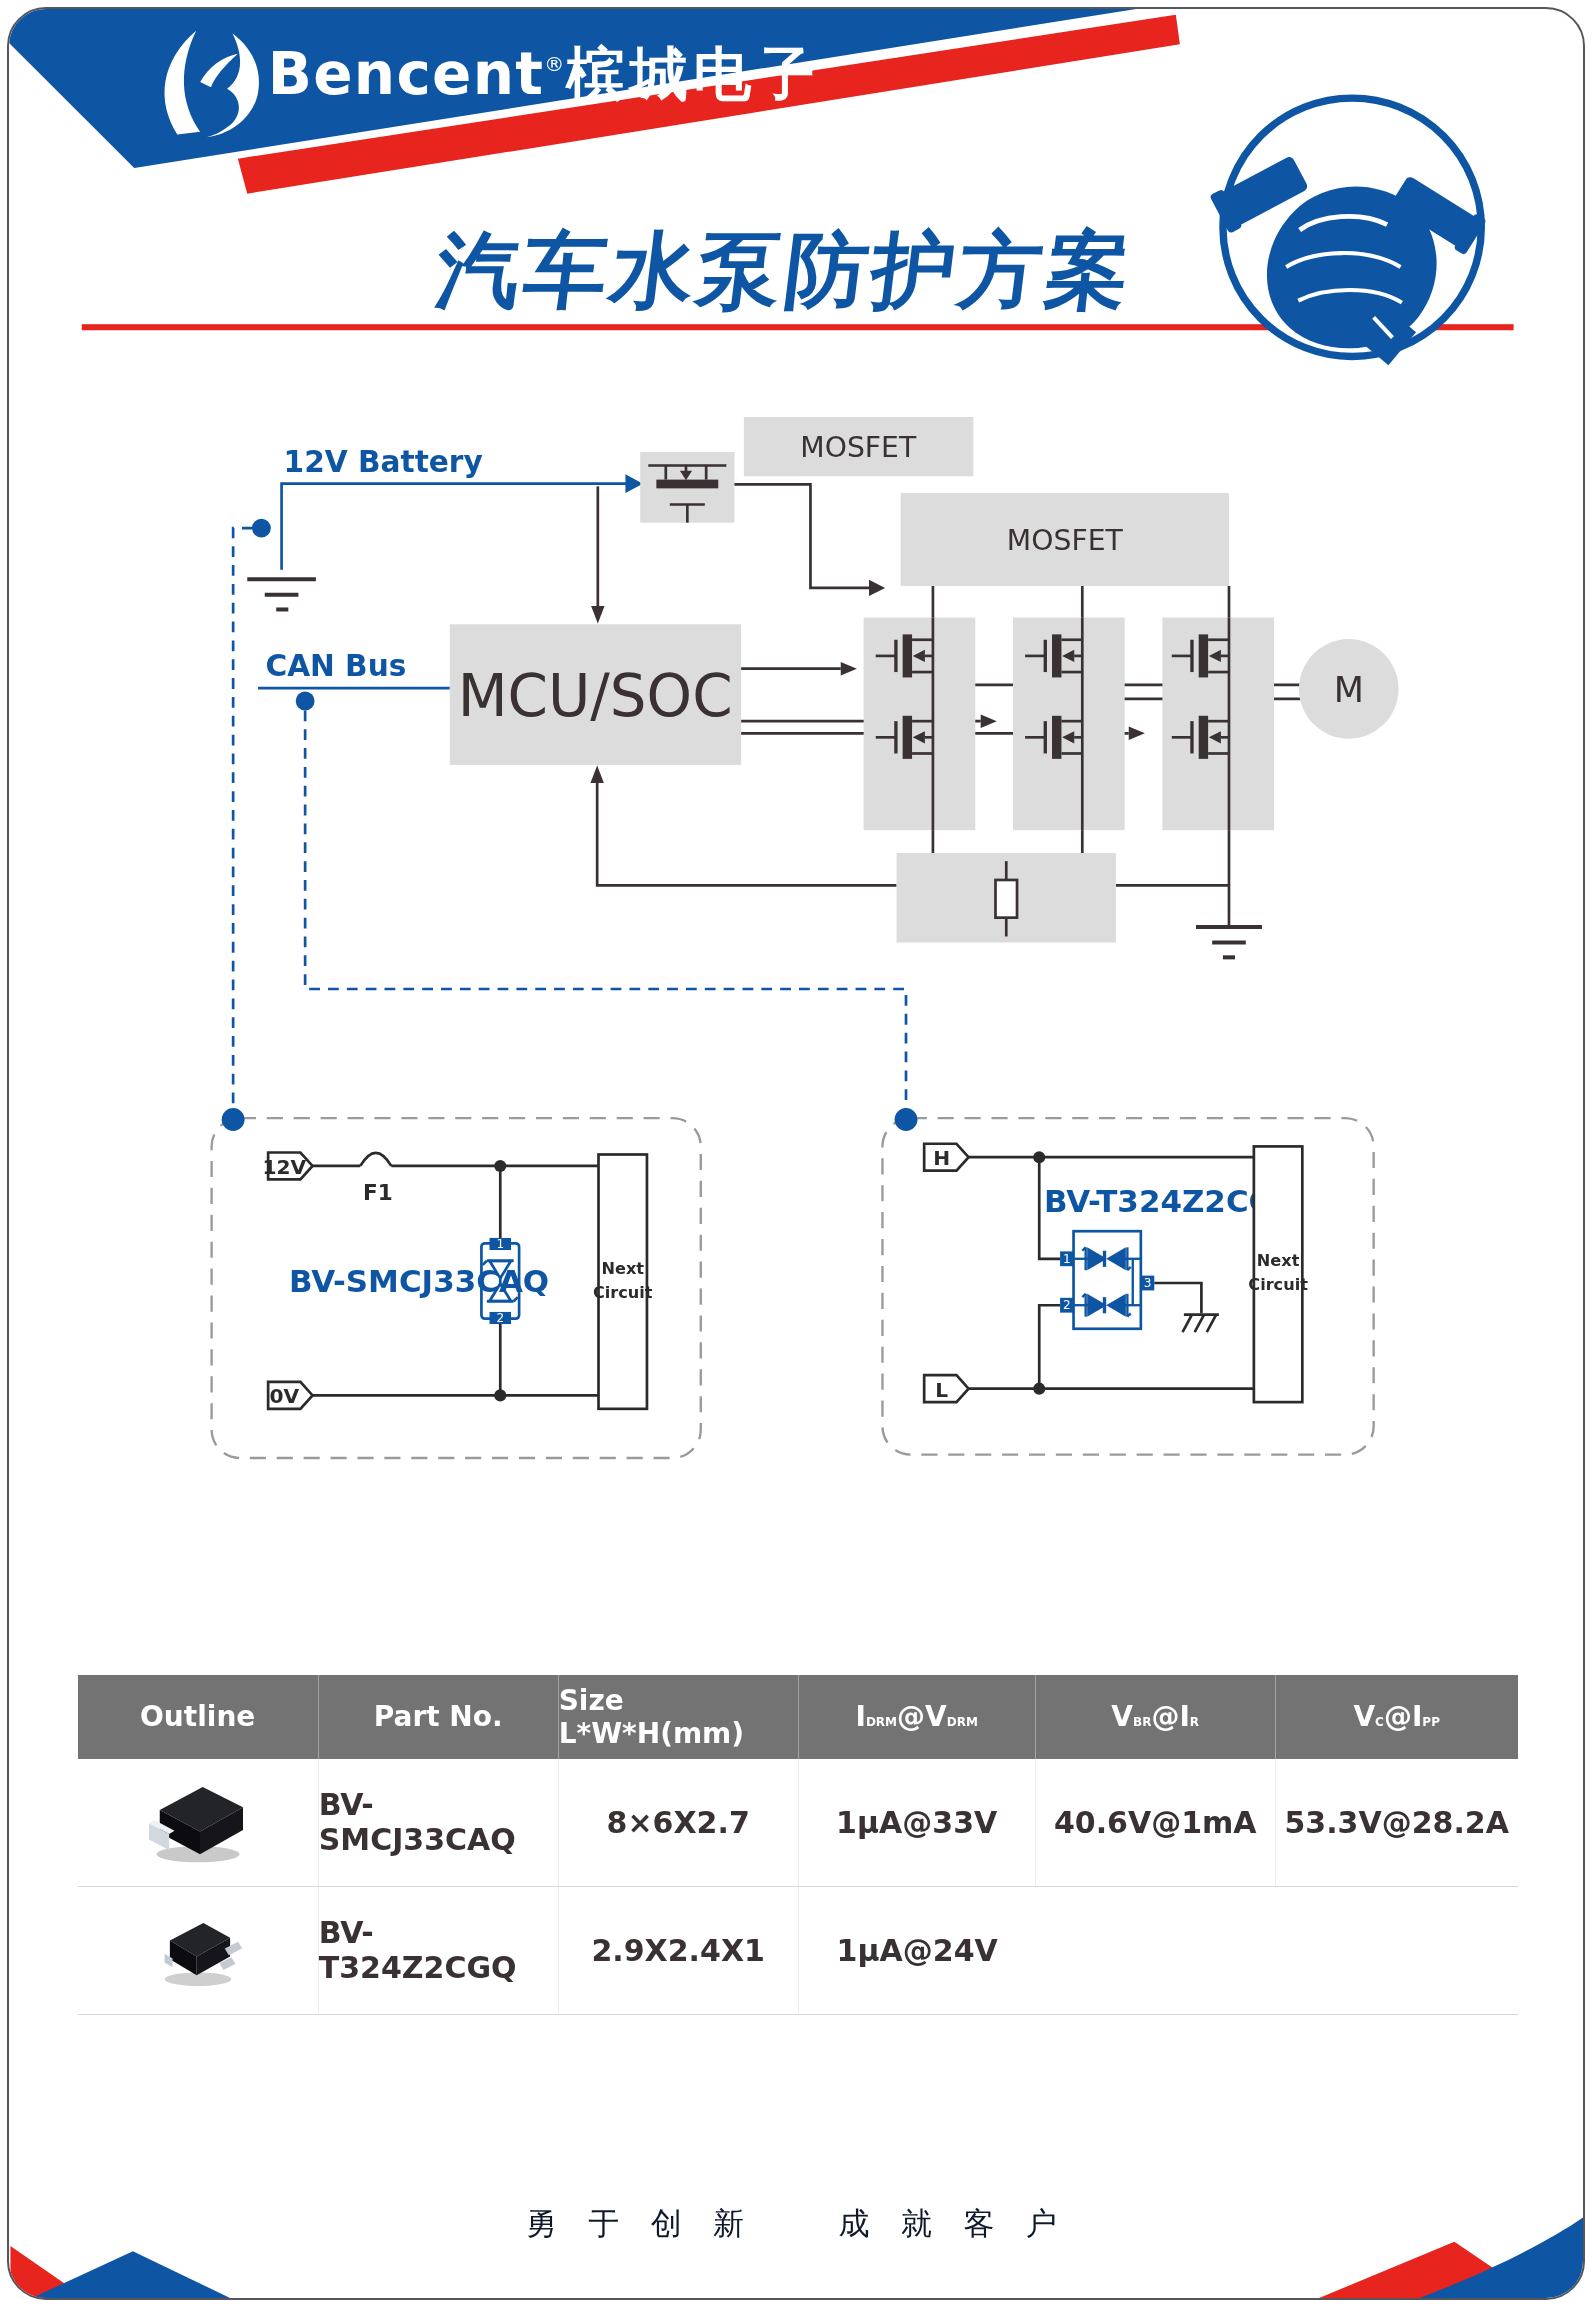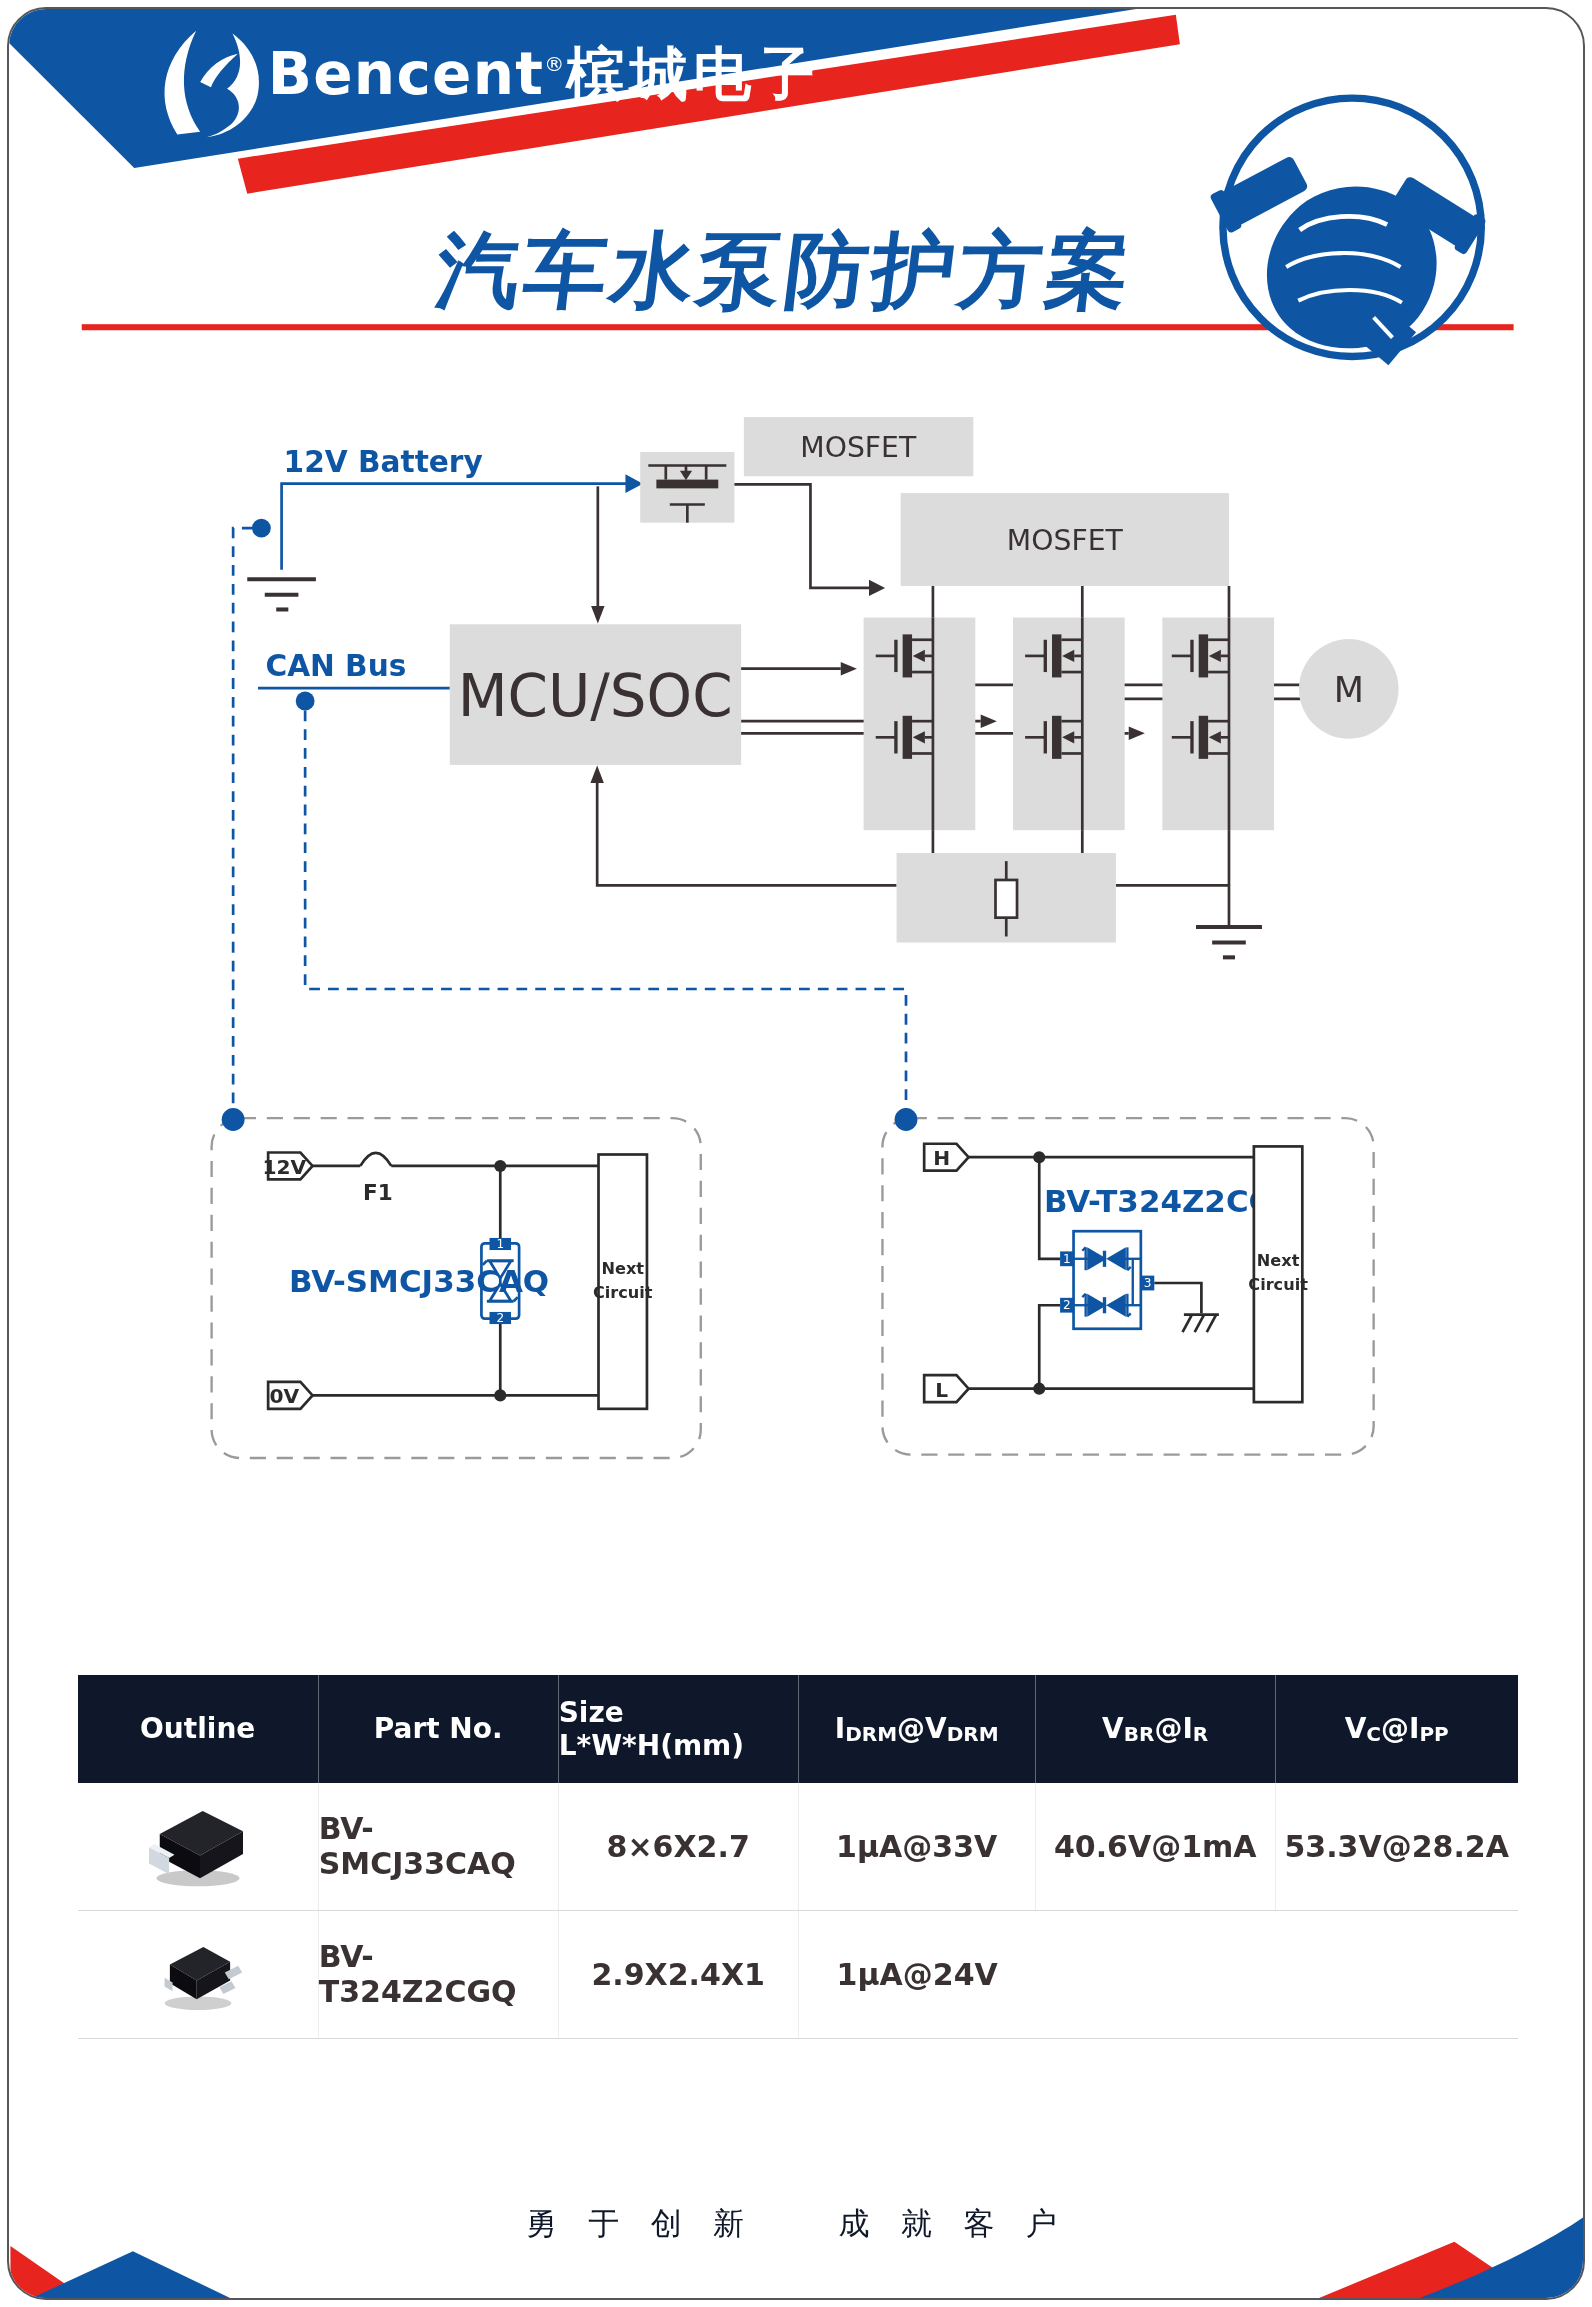--- a/index.html
+++ b/index.html
@@ -11,24 +11,24 @@
 
   
   .brand-row{position:absolute;left:267px;top:35px;color:#fff;white-space:nowrap;}
   .brand-en{font-size:58px;font-weight:bold;letter-spacing:1.3px;}
   .brand-reg{font-size:20px;vertical-align:23px;font-style:normal;}
   .brand-cn{font-size:58px;font-weight:bold;margin-left:2px;letter-spacing:5.4px;font-style:normal;}
   .page-title{position:absolute;left:436px;top:215px;width:740px;color:#0E56A4;font-size:83px;font-weight:900;letter-spacing:4px;transform:skewX(-7deg);white-space:nowrap;}
 
   
   .spec-table{position:absolute;left:77px;top:1674px;width:1440px;}
-  .t-head{display:grid;grid-template-columns:241px 240px 240px 237px 240px 242px;background:#0f172a;height:108px;}
+  .t-head{display:grid;grid-template-columns:241px 240px 240px 237px 240px 242px;background:#737373;height:84px;}
   .t-head .hcell{display:flex;align-items:center;justify-content:center;color:#fff;font-size:28px;font-weight:bold;border-right:1.3px solid rgba(255,255,255,.35);}
   .t-head .hcell:last-child{border-right:none;}
-  .t-head sub{font-size:20px;transform:translateY(5.4px);}
+  .t-head sub{font-size:12px;transform:translateY(5.4px);}
   .t-body .trow{display:grid;grid-template-columns:241px 240px 240px 237px 240px 242px;height:127px;border-bottom:1.3px solid #D9D9D9;}
   .t-body .tcell{display:flex;align-items:center;justify-content:center;color:#3A3132;font-size:30px;font-weight:bold;border-right:1.3px solid #ECECEC;}
   .t-body .tcell:last-child{border-right:none;}
   .footer-slogan{position:absolute;left:0;top:2202px;width:1592px;text-align:center;color:#0f172a;font-size:31px;letter-spacing:10.8px;}
 </style>
 </head>
 <body>
 
 <div class="page">
 <div class="card">

